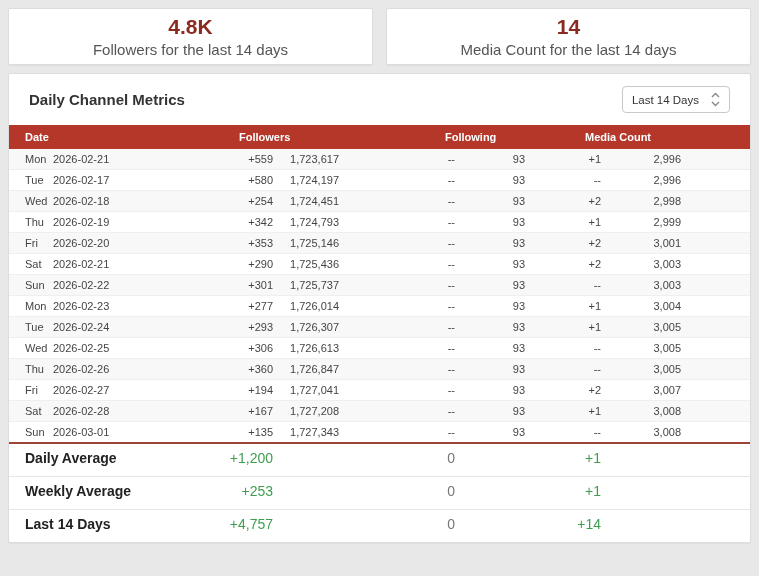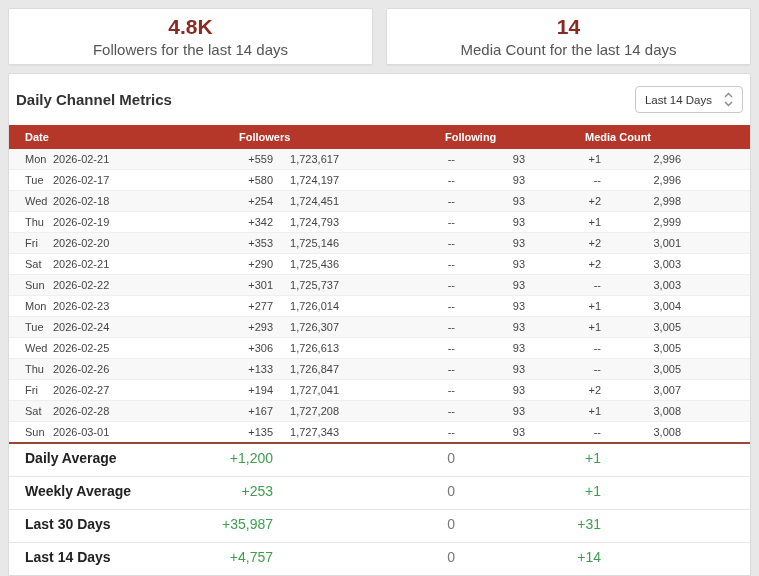--- a/index.html
+++ b/index.html
@@ -16,21 +16,21 @@
     height:57px;display:flex;flex-direction:column;align-items:center;justify-content:center;
     box-shadow:0 1px 1px rgba(0,0,0,.04);
   }
   .stat-value{font-size:21px;font-weight:bold;color:#8a2a21;line-height:1.1}
   .stat-label{font-size:15px;color:#555;margin-top:3px}
 
   .panel{
     background:#fff;border:1px solid #dcdcdc;border-radius:2px;
     box-shadow:0 1px 1px rgba(0,0,0,.04);
   }
-  .panel-header{display:flex;justify-content:space-between;align-items:center;padding:12px 7px}
+  .panel-header{display:flex;justify-content:space-between;align-items:center;padding:12px 20px}
   .panel-title{font-size:15px;font-weight:bold;color:#333}
   .range-select{
     display:flex;align-items:center;gap:12px;border:1px solid #c9c9c9;border-radius:4px;
     padding:5px 9px;font-size:11.5px;color:#333;background:#fff;cursor:pointer;
   }
   .chev{display:flex;align-items:center}
 
   table{width:100%;border-collapse:collapse;table-layout:fixed}
   thead th{
     background:#b5372a;color:#fff;font-size:11px;font-weight:bold;
@@ -211,21 +211,21 @@
           <td class="num total">1,726,613</td>
           <td class="num muted">--</td>
           <td class="num total">93</td>
           <td class="num muted">--</td>
           <td class="num total">3,005</td>
           <td></td>
         </tr>
         <tr>
           <td class="c-day">Thu</td>
           <td class="c-date">2026-02-26</td>
-          <td class="num pos">+133</td>
+          <td class="num pos">+360</td>
           <td class="num total">1,726,847</td>
           <td class="num muted">--</td>
           <td class="num total">93</td>
           <td class="num muted">--</td>
           <td class="num total">3,005</td>
           <td></td>
         </tr>
         <tr>
           <td class="c-day">Fri</td>
           <td class="c-date">2026-02-27</td>
@@ -275,30 +275,20 @@
           <td class="s-label" colspan="2">Weekly Average</td>
           <td class="num pos">+253</td>
           <td></td>
           <td class="num neutral">0</td>
           <td></td>
           <td class="num pos">+1</td>
           <td></td>
           <td></td>
         </tr>
         <tr>
-          <td class="s-label" colspan="2">Last 30 Days</td>
-          <td class="num pos">+35,987</td>
-          <td></td>
-          <td class="num neutral">0</td>
-          <td></td>
-          <td class="num pos">+31</td>
-          <td></td>
-          <td></td>
-        </tr>
-        <tr>
           <td class="s-label" colspan="2">Last 14 Days</td>
           <td class="num pos">+4,757</td>
           <td></td>
           <td class="num neutral">0</td>
           <td></td>
           <td class="num pos">+14</td>
           <td></td>
           <td></td>
         </tr>
       </tbody>

